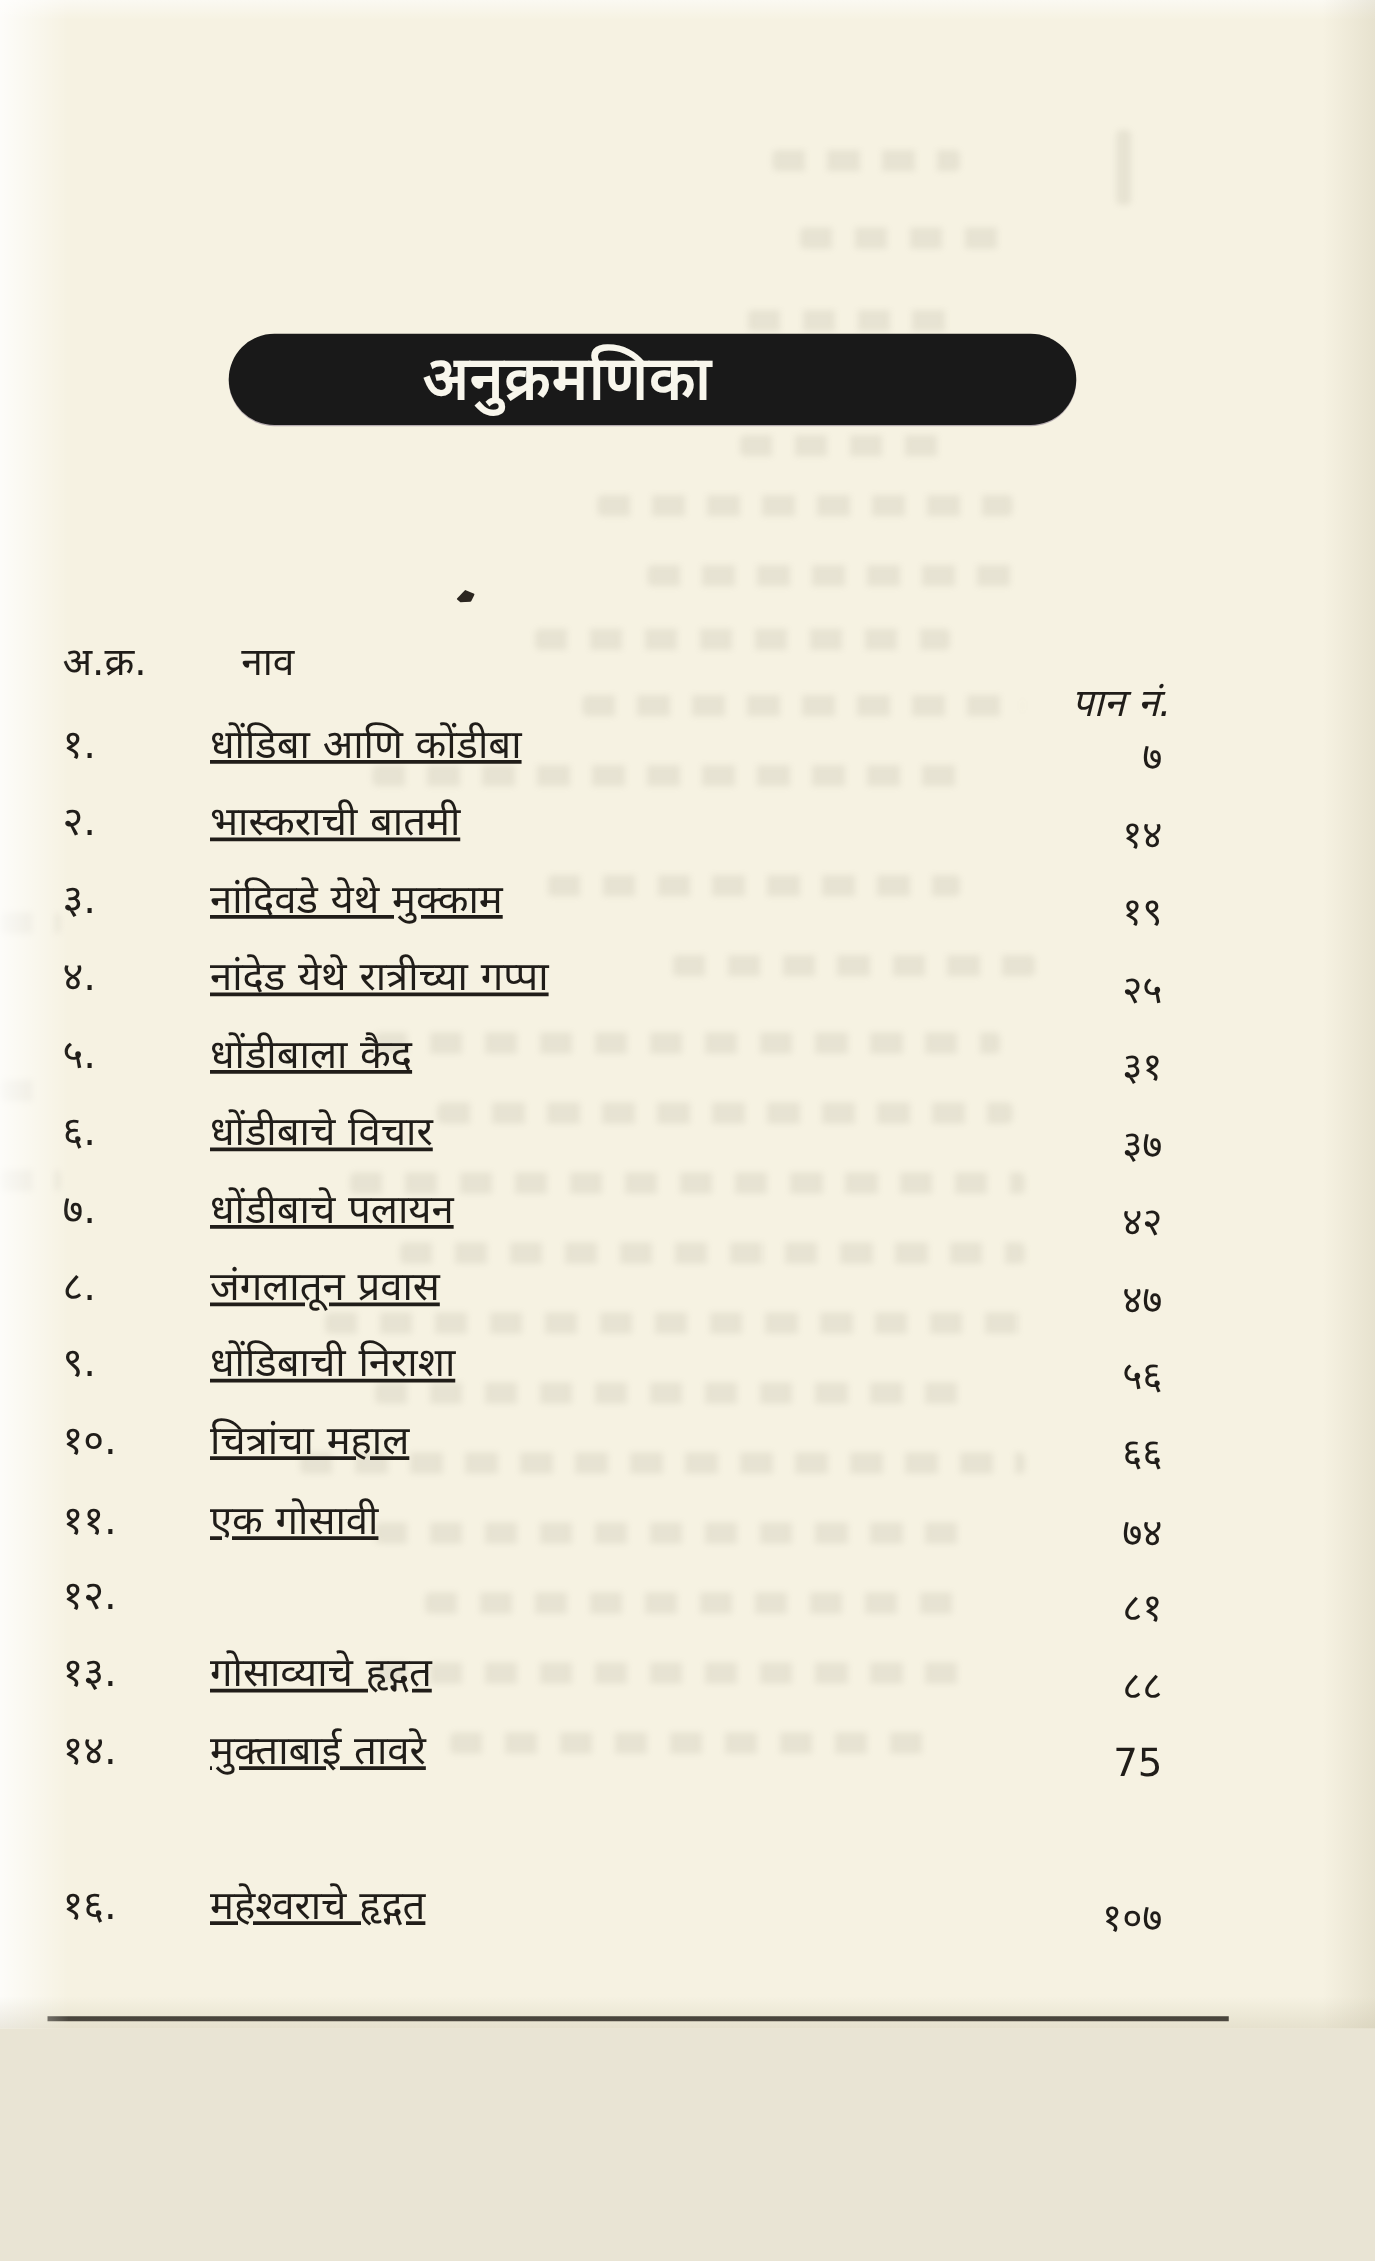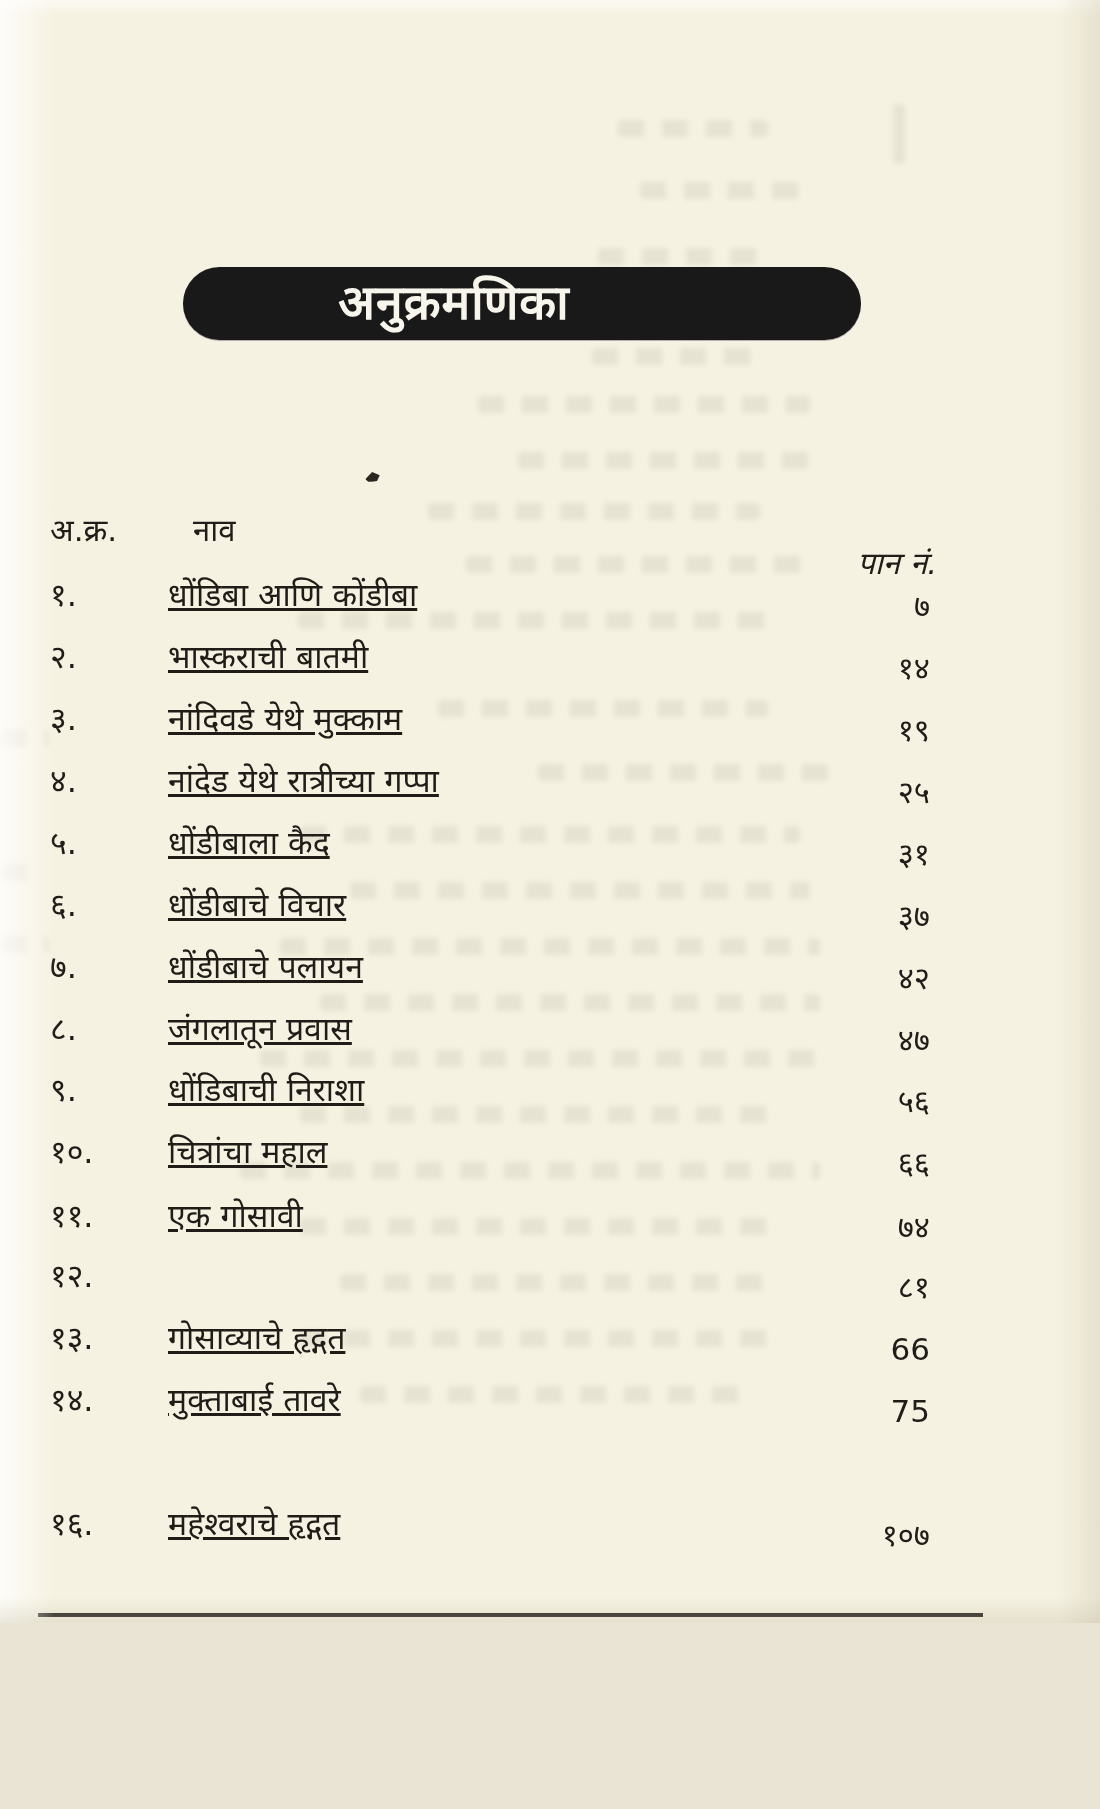--- a/index.html
+++ b/index.html
@@ -202,21 +202,21 @@
       <span class="title">एक गोसावी</span>
       <span class="pg">७४</span>
     </div>
       <div class="entry" style="top: 681.23px;">
       <span class="no">१२.</span>
       <span class="pg">८१</span>
     </div>
       <div class="entry" style="top: 743.16px;">
       <span class="no">१३.</span>
       <span class="title">गोसाव्याचे हृद्गत</span>
-      <span class="pg">66</span>
+      <span class="pg">८८</span>
     </div>
       <div class="entry" style="top: 805.09px;">
       <span class="no">१४.</span>
       <span class="title">मुक्ताबाई तावरे</span>
       <span class="pg">75</span>
     </div>
       <div class="entry" style="top: 928.95px;">
       <span class="no">१६.</span>
       <span class="title">महेश्वराचे हृद्गत</span>
       <span class="pg">१०७</span>

